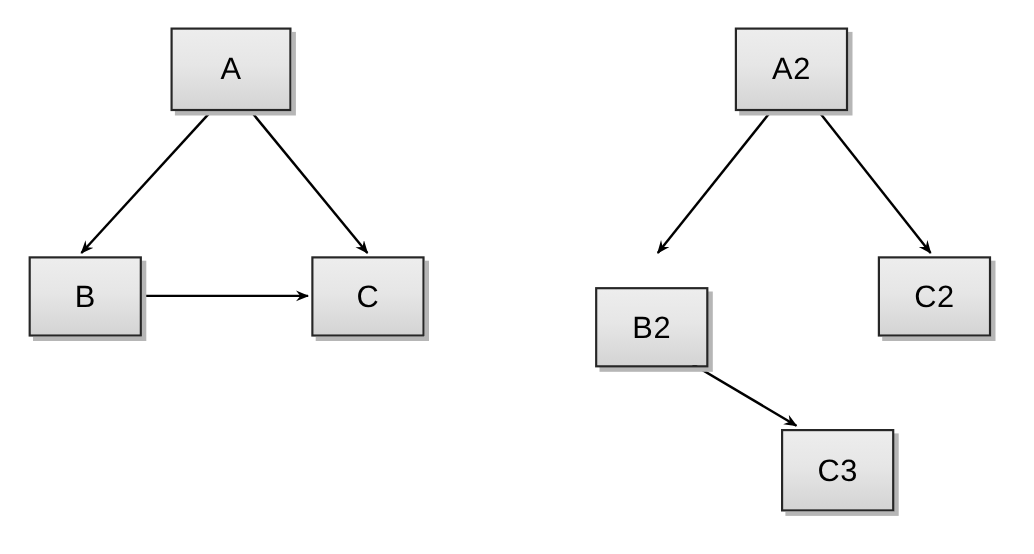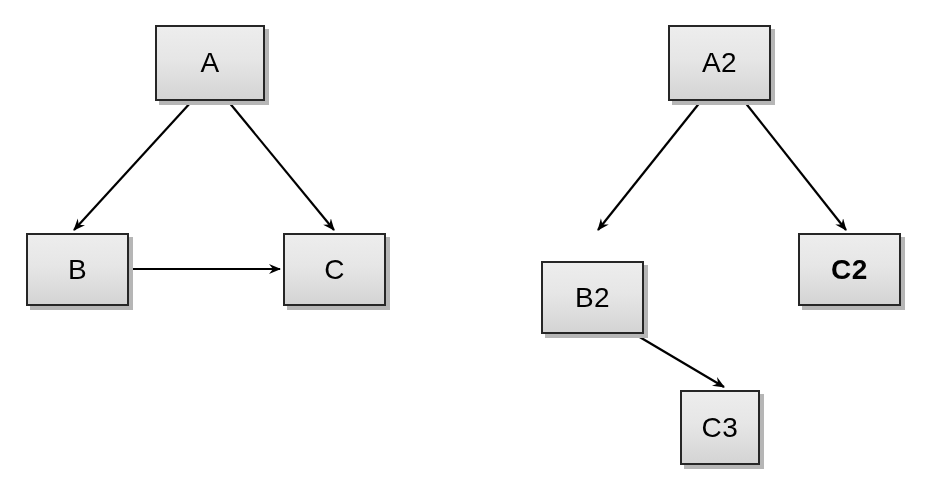--- a/index.html
+++ b/index.html
@@ -75,21 +75,21 @@
       </div>
       <div class="node" style="left: 283px; top: 233px; width: 103px; height: 73px;">
         <span class="node-label">C</span>
       </div>
       <div class="node" style="left: 668px; top: 25px; width: 103px; height: 76px;">
         <span class="node-label">A2</span>
       </div>
       <div class="node" style="left: 541px; top: 233px; width: 103px; height: 73px; margin-top: 28px;">
         <span class="node-label">B2</span>
       </div>
-      <div class="node" style="left: 798px; top: 233px; width: 103px; height: 73px; font-weight: bold;">
+      <div class="node" style="left: 798px; top: 233px; width: 103px; height: 73px;">
         <span class="node-label">C2</span>
       </div>
-      <div class="node" style="left: 680px; top: 390px; width: 80px; height: 75px;">
+      <div class="node" style="left: 710px; top: 390px; width: 103px; height: 75px;">
         <span class="node-label">C3</span>
       </div>
     </div>
 
 </div>
 
 </body></html>

